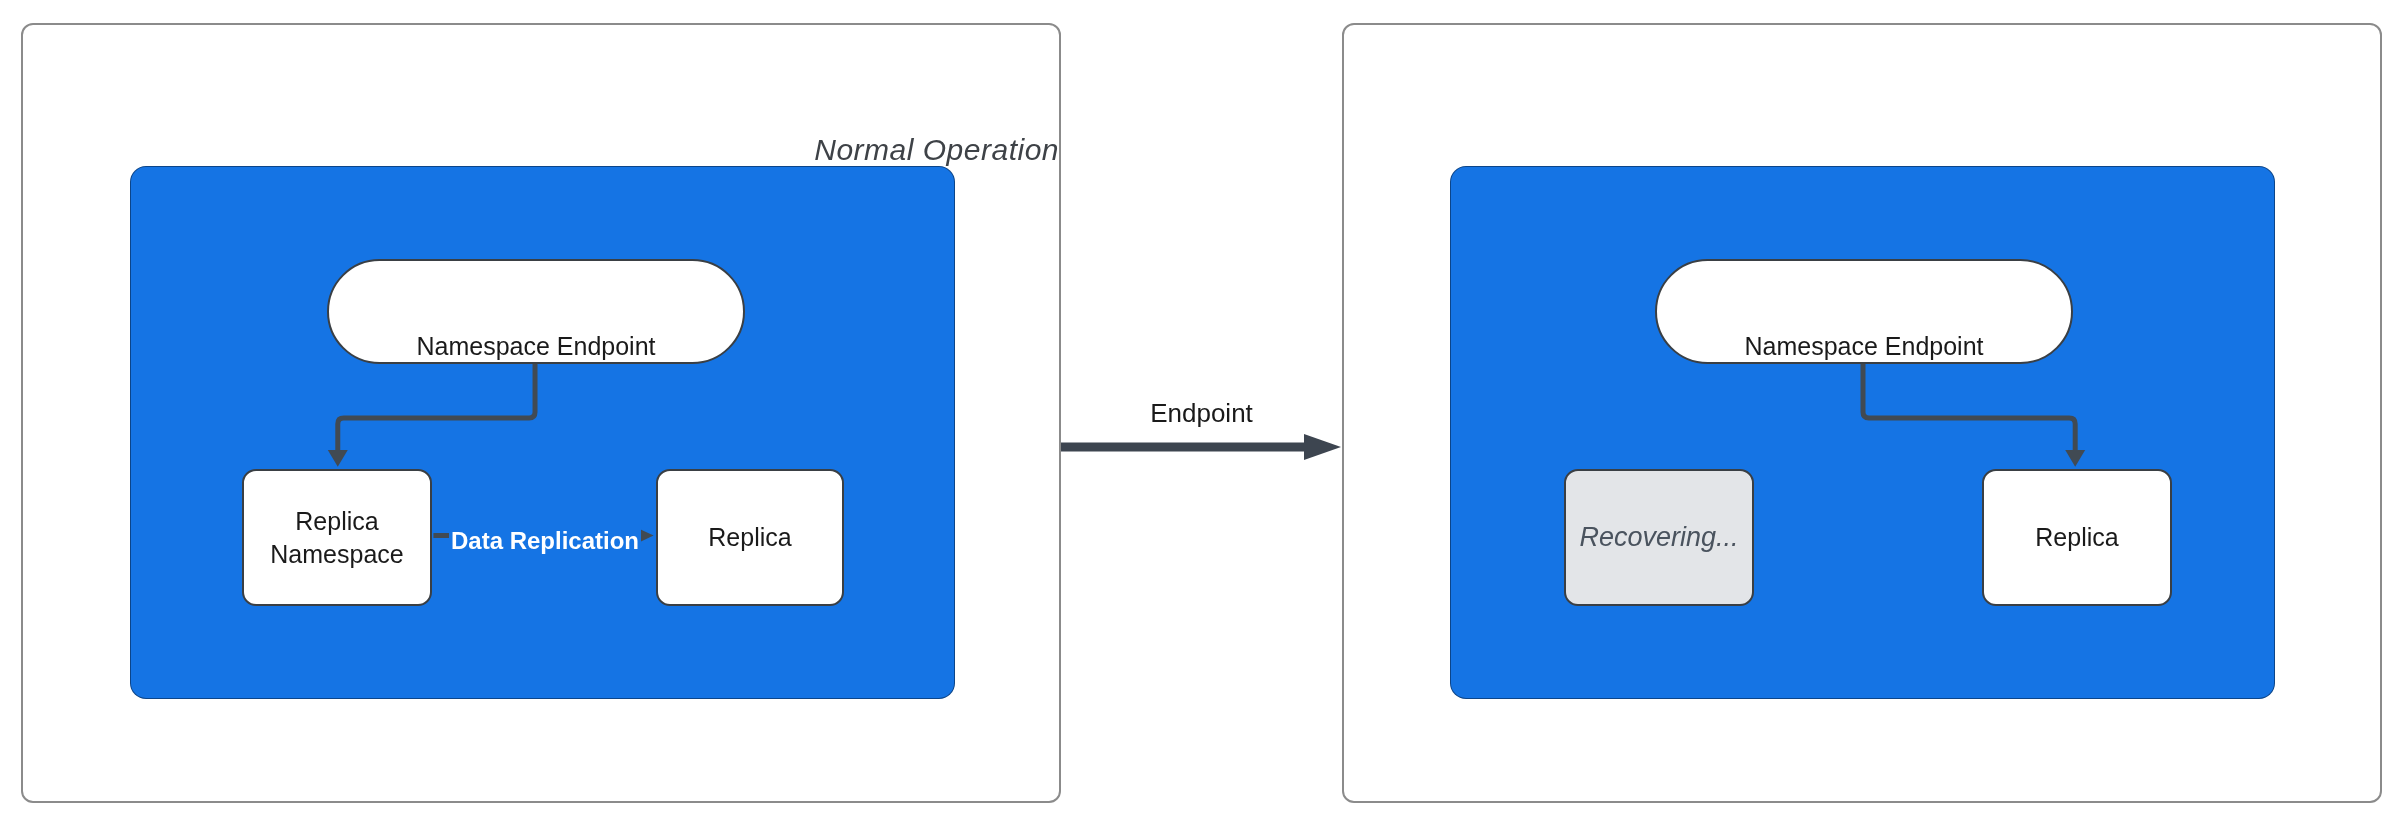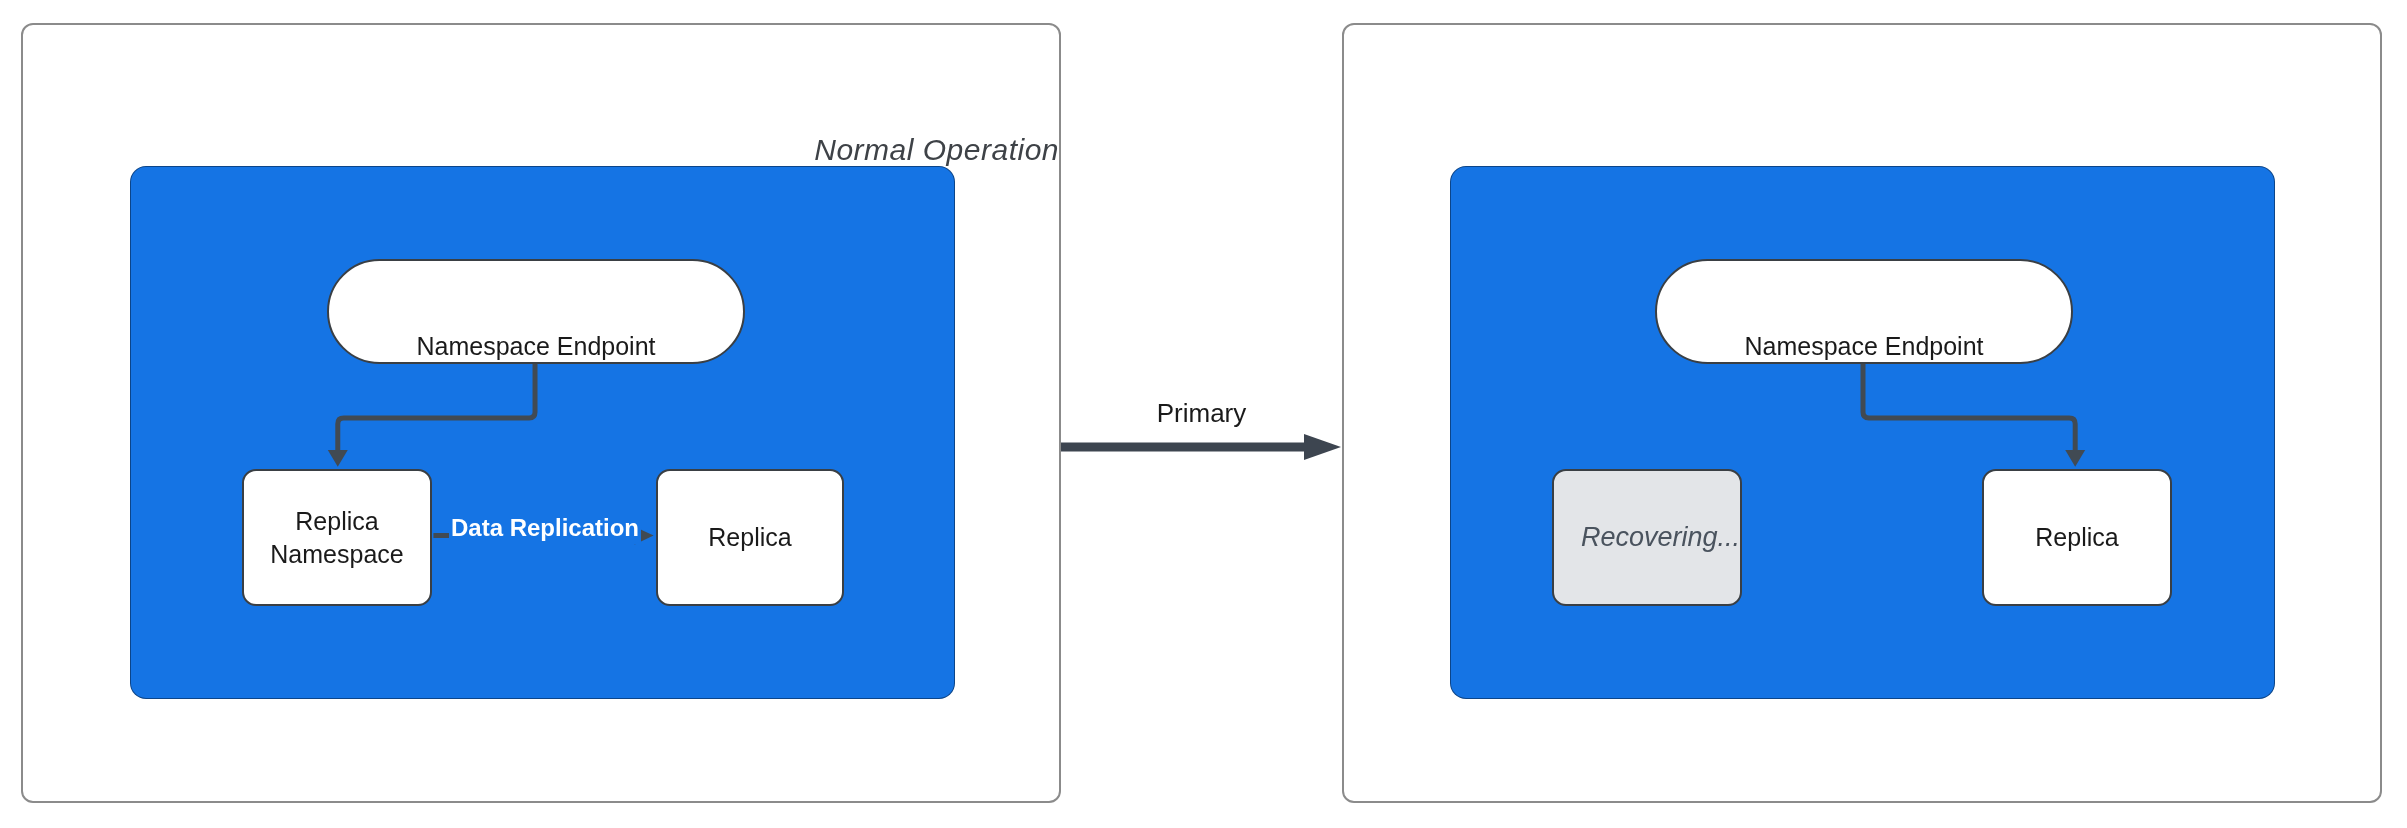--- a/index.html
+++ b/index.html
@@ -93,21 +93,21 @@
     pointer-events: none;
   }
   .edge-line {
     fill: none;
     stroke: var(--arrow, #414a53);
     stroke-width: 5;
   }
   .edge-head { fill: var(--arrow, #414a53); stroke: none; }
   .edge-label {
     position: absolute;
-    top: 345px;
+    top: 358px;
     left: 318px;
     width: 192px;
     text-align: center;
     font-size: 24px;
     font-weight: bold;
     color: var(--edge-label-text, #ffffff);
     background: var(--blue, #1574e4);
     padding: 2px 0;
   }
   .transition {
@@ -159,41 +159,41 @@
 
       <div class="node box" style="left:525px; width:188px;">
         <span>Replica</span>
       </div>
 
       <div class="edge-label">Data Replication</div>
     </div>
   </div>
 
   <div class="transition">
-    <div class="transition-label">Primary</div>
+    <div class="transition-label">Endpoint</div>
     <svg width="281" height="28" viewBox="0 0 281 28">
       <path class="transition-arrow-line" d="M0,14 L245,14"></path>
       <polygon class="transition-arrow-head" points="243,1 243,27 280,14"></polygon>
     </svg>
   </div>
 
   <div class="panel right">
 
     <div class="cluster">
       <svg class="edges" width="825" height="533" viewBox="0 0 825 533">
 
         <path class="edge-line" d="M413,197 L413,246 Q413,252 419,252 L620,252 Q626,252 626,258 L626,286"></path>
         <polygon class="edge-head" points="616,284 636,284 626,301"></polygon>
       </svg>
 
       <div class="node pill">
         <span>Namespace Endpoint</span>
       </div>
 
-      <div class="node box recovering" style="left:101px;justify-content:flex-end;">
+      <div class="node box recovering" style="left:113px;">
         <span>Recovering...</span>
       </div>
 
       <div class="node box" style="left:531px;">
         <span>Replica</span>
       </div>
     </div>
   </div>
 
 </div>

